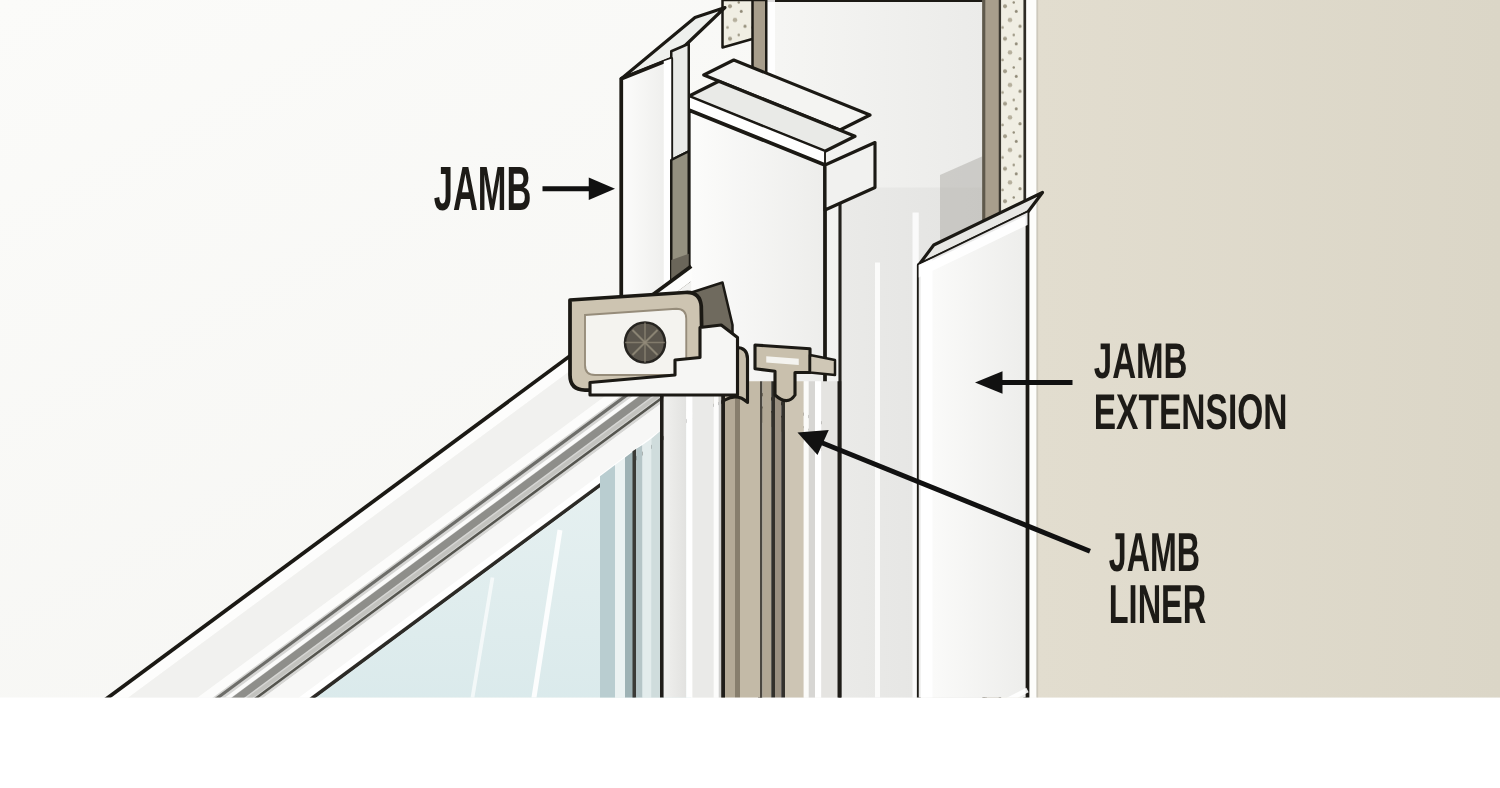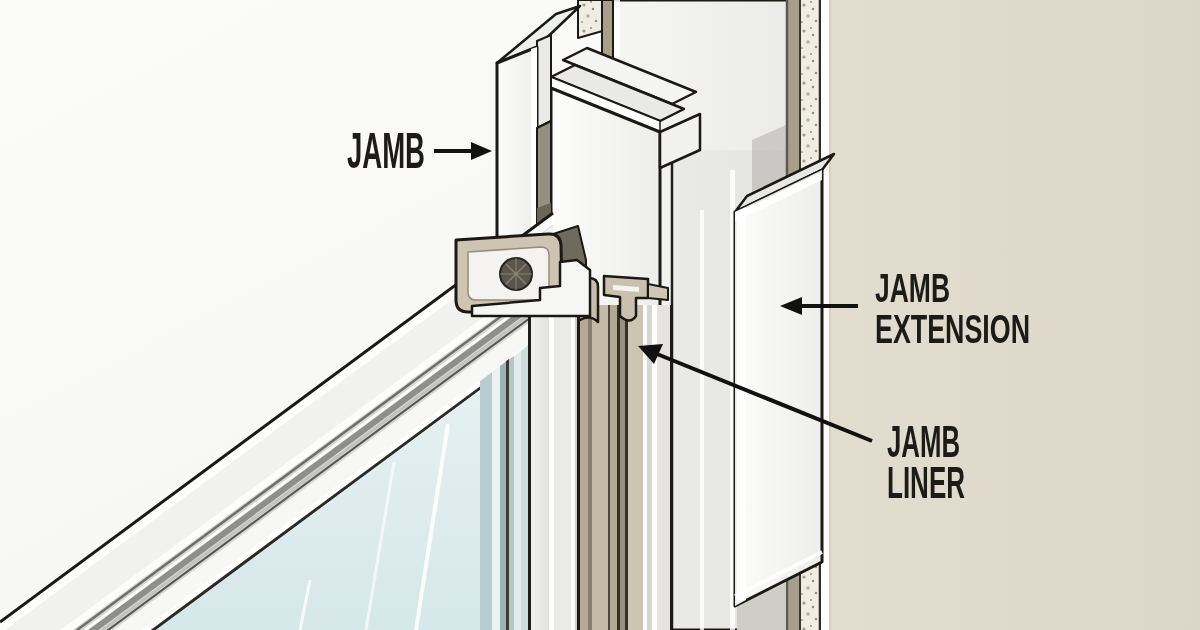--- a/index.html
+++ b/index.html
@@ -1,16 +1,16 @@
 <!DOCTYPE html>
 <html><head>
 <meta charset="utf-8">
 <style>
   html,body{margin:0;padding:0;background:#ffffff;}
-  .stage{width:1200px;height:630px;position:relative;overflow:hidden;}
+  .stage{width:1200px;height:558px;position:relative;overflow:hidden;}
   svg{display:block;}
   .ol{stroke:#1b1914;stroke-linejoin:round;}
   text.lbl{
     font-family:"Liberation Sans", sans-serif;
     font-weight:700;
     fill:#1d1b17;
     letter-spacing:0px;
   }
 </style>
 </head>

